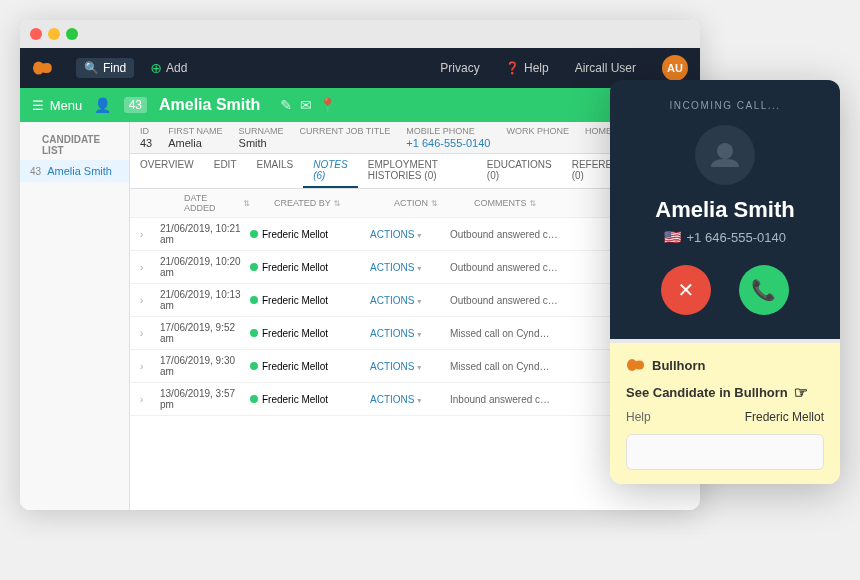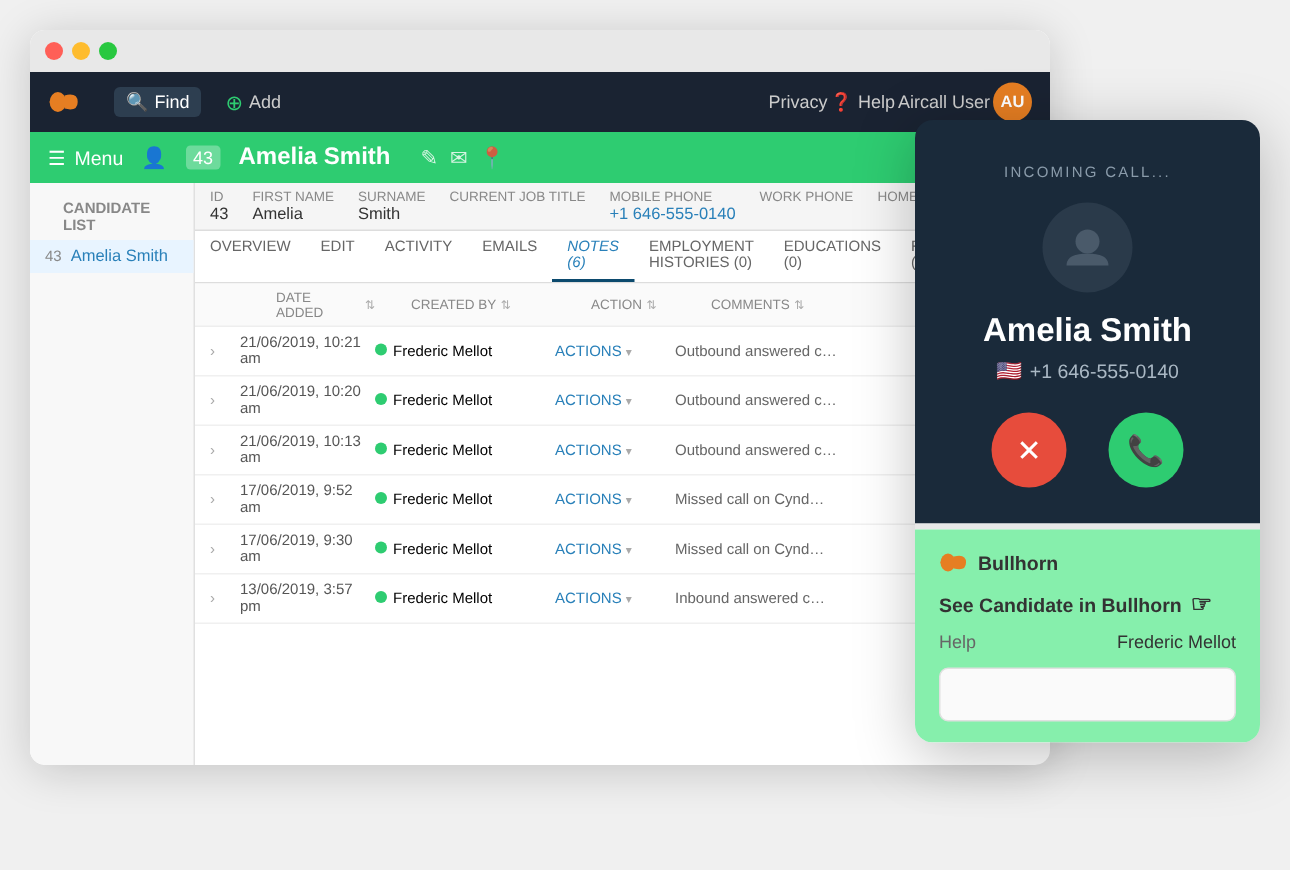--- a/index.html
+++ b/index.html
@@ -68,21 +68,21 @@
       font-size: 14px;
     }
     .brand-icon {
       width: 22px;
       height: 18px;
     }
     .nav-right {
       margin-left: auto;
       display: flex;
       align-items: center;
-      gap: 2px;
+      gap: 26px;
       color: #ccc;
       font-size: 12px;
     }
     .nav-avatar {
       width: 26px;
       height: 26px;
       background: #e67e22;
       border-radius: 50%;
       display: flex;
       align-items: center;
@@ -290,21 +290,21 @@
       top: 60px;
       right: 0;
       width: 230px;
       border-radius: 12px;
       box-shadow: 0 8px 40px rgba(0,0,0,0.25);
       overflow: hidden;
     }
 
     .call-top {
       background: #1a2a3a;
-      padding: 30px 16px 24px;
+      padding: 20px 16px 24px;
       text-align: center;
     }
     .incoming-label {
       font-size: 10px;
       color: #8a9baa;
       letter-spacing: 1.5px;
       text-transform: uppercase;
       margin-bottom: 14px;
     }
     .caller-avatar {
@@ -346,21 +346,21 @@
       align-items: center;
       justify-content: center;
       cursor: pointer;
     }
     .decline-btn { background: #e74c3c; }
     .accept-btn { background: #2ecc71; }
     .call-btn-icon { color: #fff; font-size: 20px; }
 
     
     .call-bottom {
-      background: #86efac;
+      background: #fef9c3;
       padding: 14px 16px;
     }
     .bullhorn-brand {
       display: flex;
       align-items: center;
       gap: 6px;
       margin-bottom: 10px;
     }
     .bullhorn-brand-text {
       font-size: 13px;
@@ -496,21 +496,20 @@
           </div>
           <div class="candidate-col">
             <span class="candidate-col-label">Home Phone</span>
             <span class="candidate-col-val"></span>
           </div>
         </div>
 
         <div class="tabs">
           <div class="tab">OVERVIEW</div>
           <div class="tab">EDIT</div>
-          <div class="tab">ACTIVITY</div>
           <div class="tab">EMAILS</div>
           <div class="tab active">NOTES (6)</div>
           <div class="tab">EMPLOYMENT HISTORIES (0)</div>
           <div class="tab">EDUCATIONS (0)</div>
           <div class="tab">REFERENCES (0)</div>
           <div class="tab">FILES (0)</div>
 
         </div>
 
 

